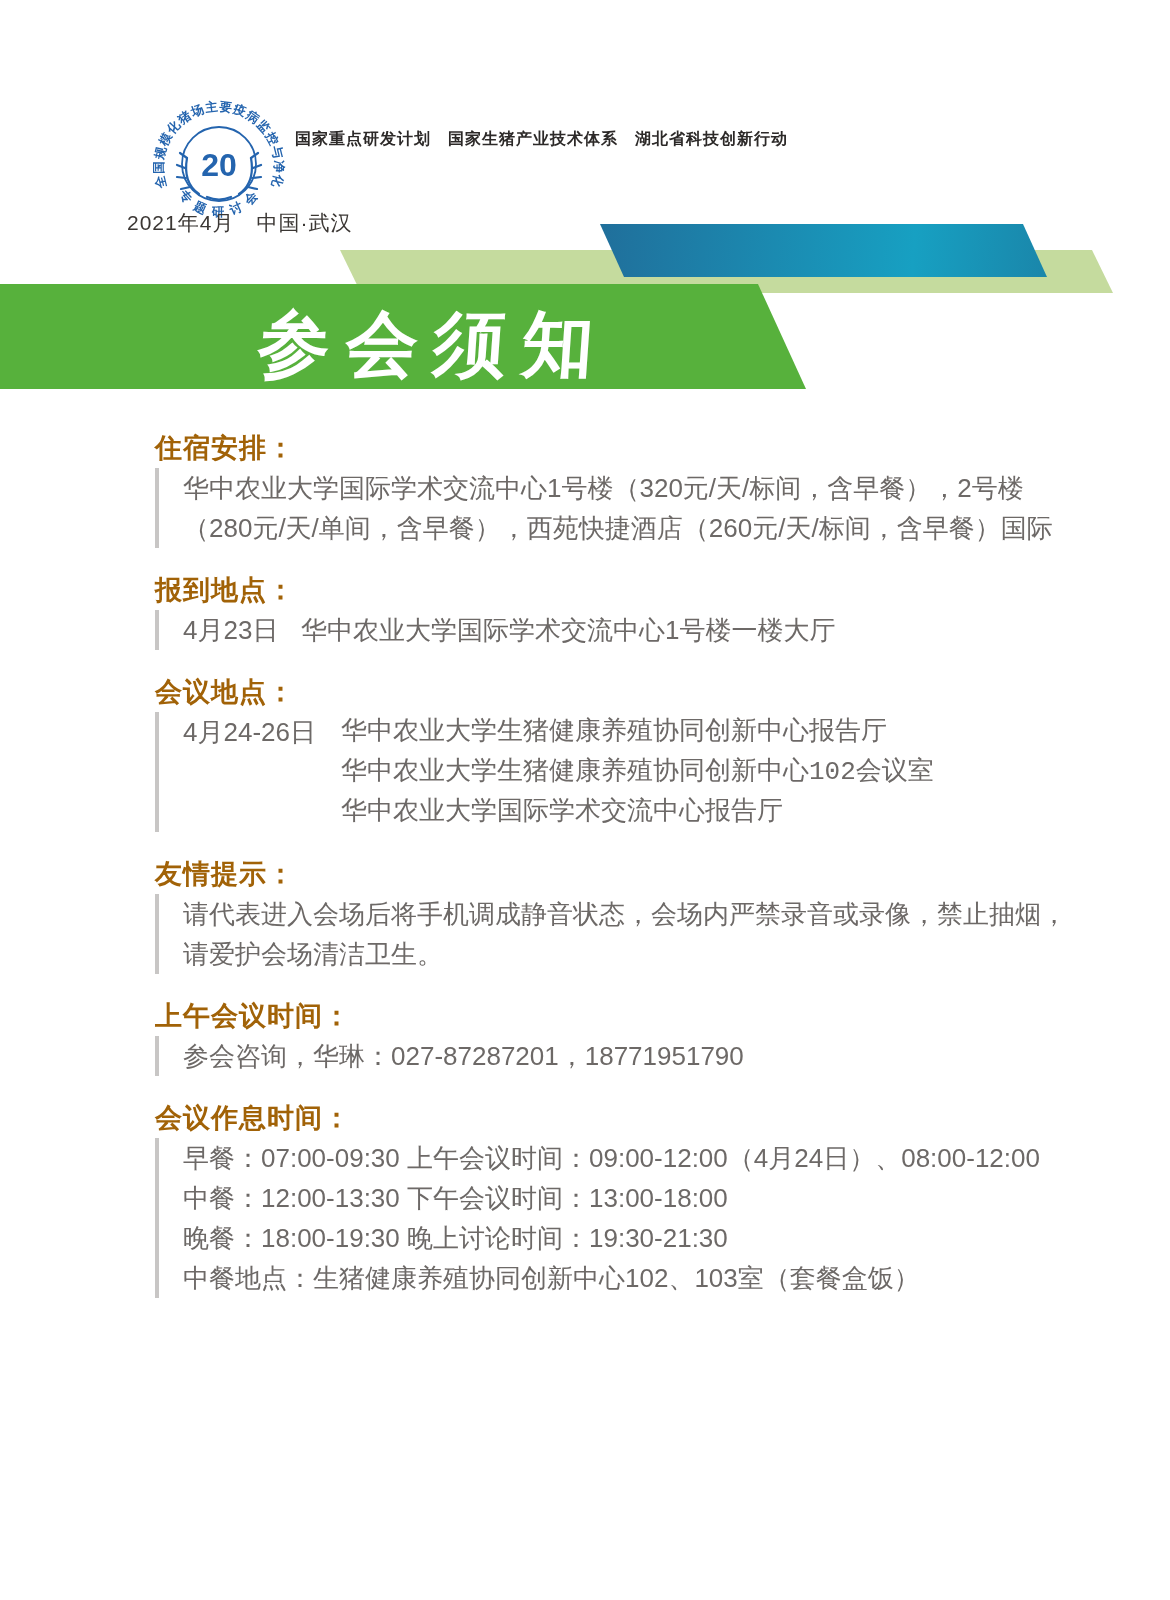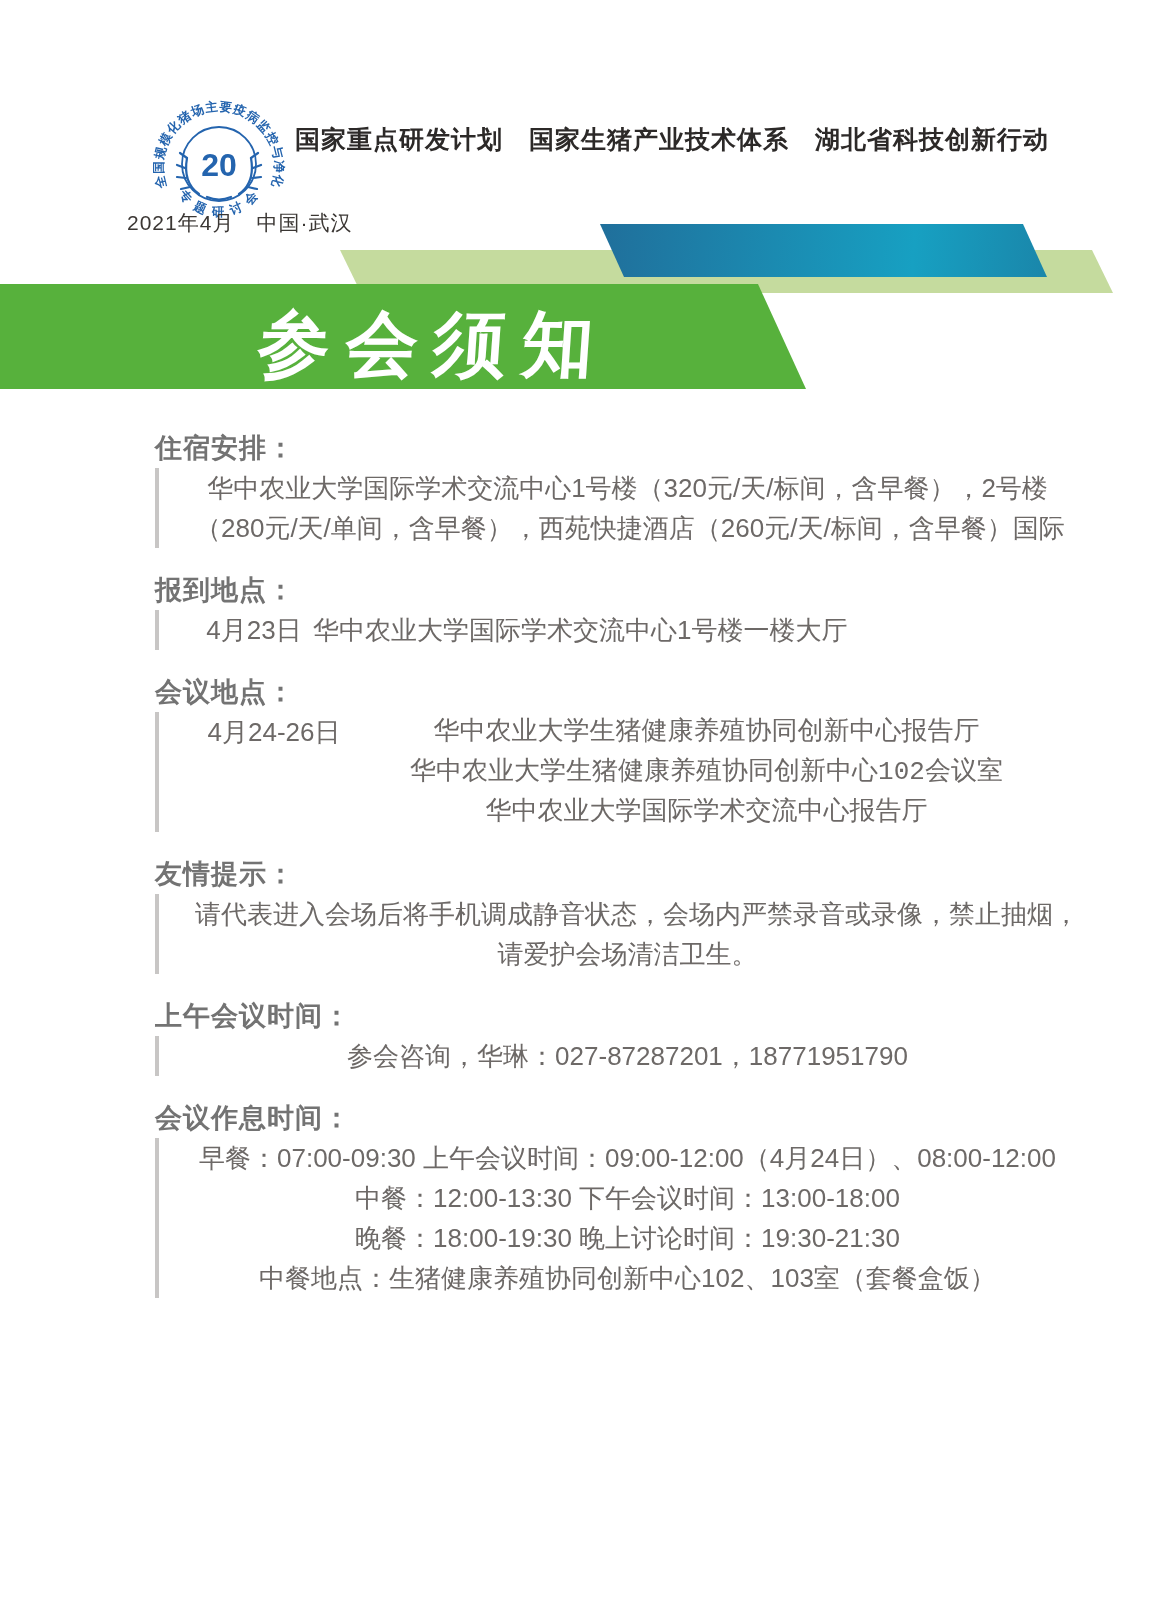--- a/index.html
+++ b/index.html
@@ -4,21 +4,21 @@
 <style>
   html,body{margin:0;padding:0;background:#ffffff;}
   .page{
     position:relative;width:1170px;height:1600px;margin:0 auto;
     background:#ffffff;overflow:hidden;
     font-family:"Liberation Sans","DejaVu Sans",sans-serif;
   }
   
   .logo{position:absolute;left:144px;top:90px;width:150px;height:150px;}
   .hdr-text{position:absolute;left:295px;top:124px;color:#2c2928;}
-  .hdr-line1{font-size:25px;font-weight:700;letter-spacing:1px;line-height:30px;white-space:nowrap;}
+  .hdr-line1{font-size:16px;font-weight:700;letter-spacing:1px;line-height:30px;white-space:nowrap;}
   .hdr-line2{font-size:30px;font-weight:700;letter-spacing:1px;line-height:36px;margin-top:7px;white-space:nowrap;}
   .hdr-date{position:absolute;left:127px;top:209px;font-size:21px;color:#3b3734;letter-spacing:1px;white-space:nowrap;}
   
   .stripe-lightgreen{
     position:absolute;left:340px;top:250px;width:773px;height:43px;
     background:#c5db9e;
     clip-path:polygon(0px 0px,752px 0px,773px 43px,21px 43px);
   }
   .stripe-blue{
     position:absolute;left:600px;top:224px;width:447px;height:53px;
@@ -32,26 +32,26 @@
   }
   .banner-title{
     position:absolute;left:258px;top:13px;
     font-size:72px;font-weight:900;color:#ffffff;letter-spacing:16px;
     transform:skewX(-4deg);white-space:nowrap;
   }
   
   .content{position:absolute;left:155px;top:428px;width:905px;}
   .section{margin-bottom:22px;}
   .sec-heading{
-    font-size:27px;font-weight:700;color:#737373;line-height:40px;
+    font-size:27px;font-weight:700;color:#a16207;line-height:40px;
     letter-spacing:1px;white-space:nowrap;
   }
   .sec-body{
-    border-left:4px solid #c8c6c5;padding-left:36px;
-    font-size:26px;color:#6d6967;line-height:40px;text-align:center;
+    border-left:4px solid #c8c6c5;padding-left:24px;
+    font-size:26px;color:#6d6967;line-height:40px;
   }
   .bline{white-space:nowrap;}
   .row{display:flex;}
   .date-cell-narrow{flex:0 0 118px;white-space:nowrap;}
   .date-cell-wide{flex:0 0 158px;white-space:nowrap;}
   .venues{flex:1 1 auto;font-family:Liberation Mono, monospace;}
 </style>
 </head>
 <body>
 

